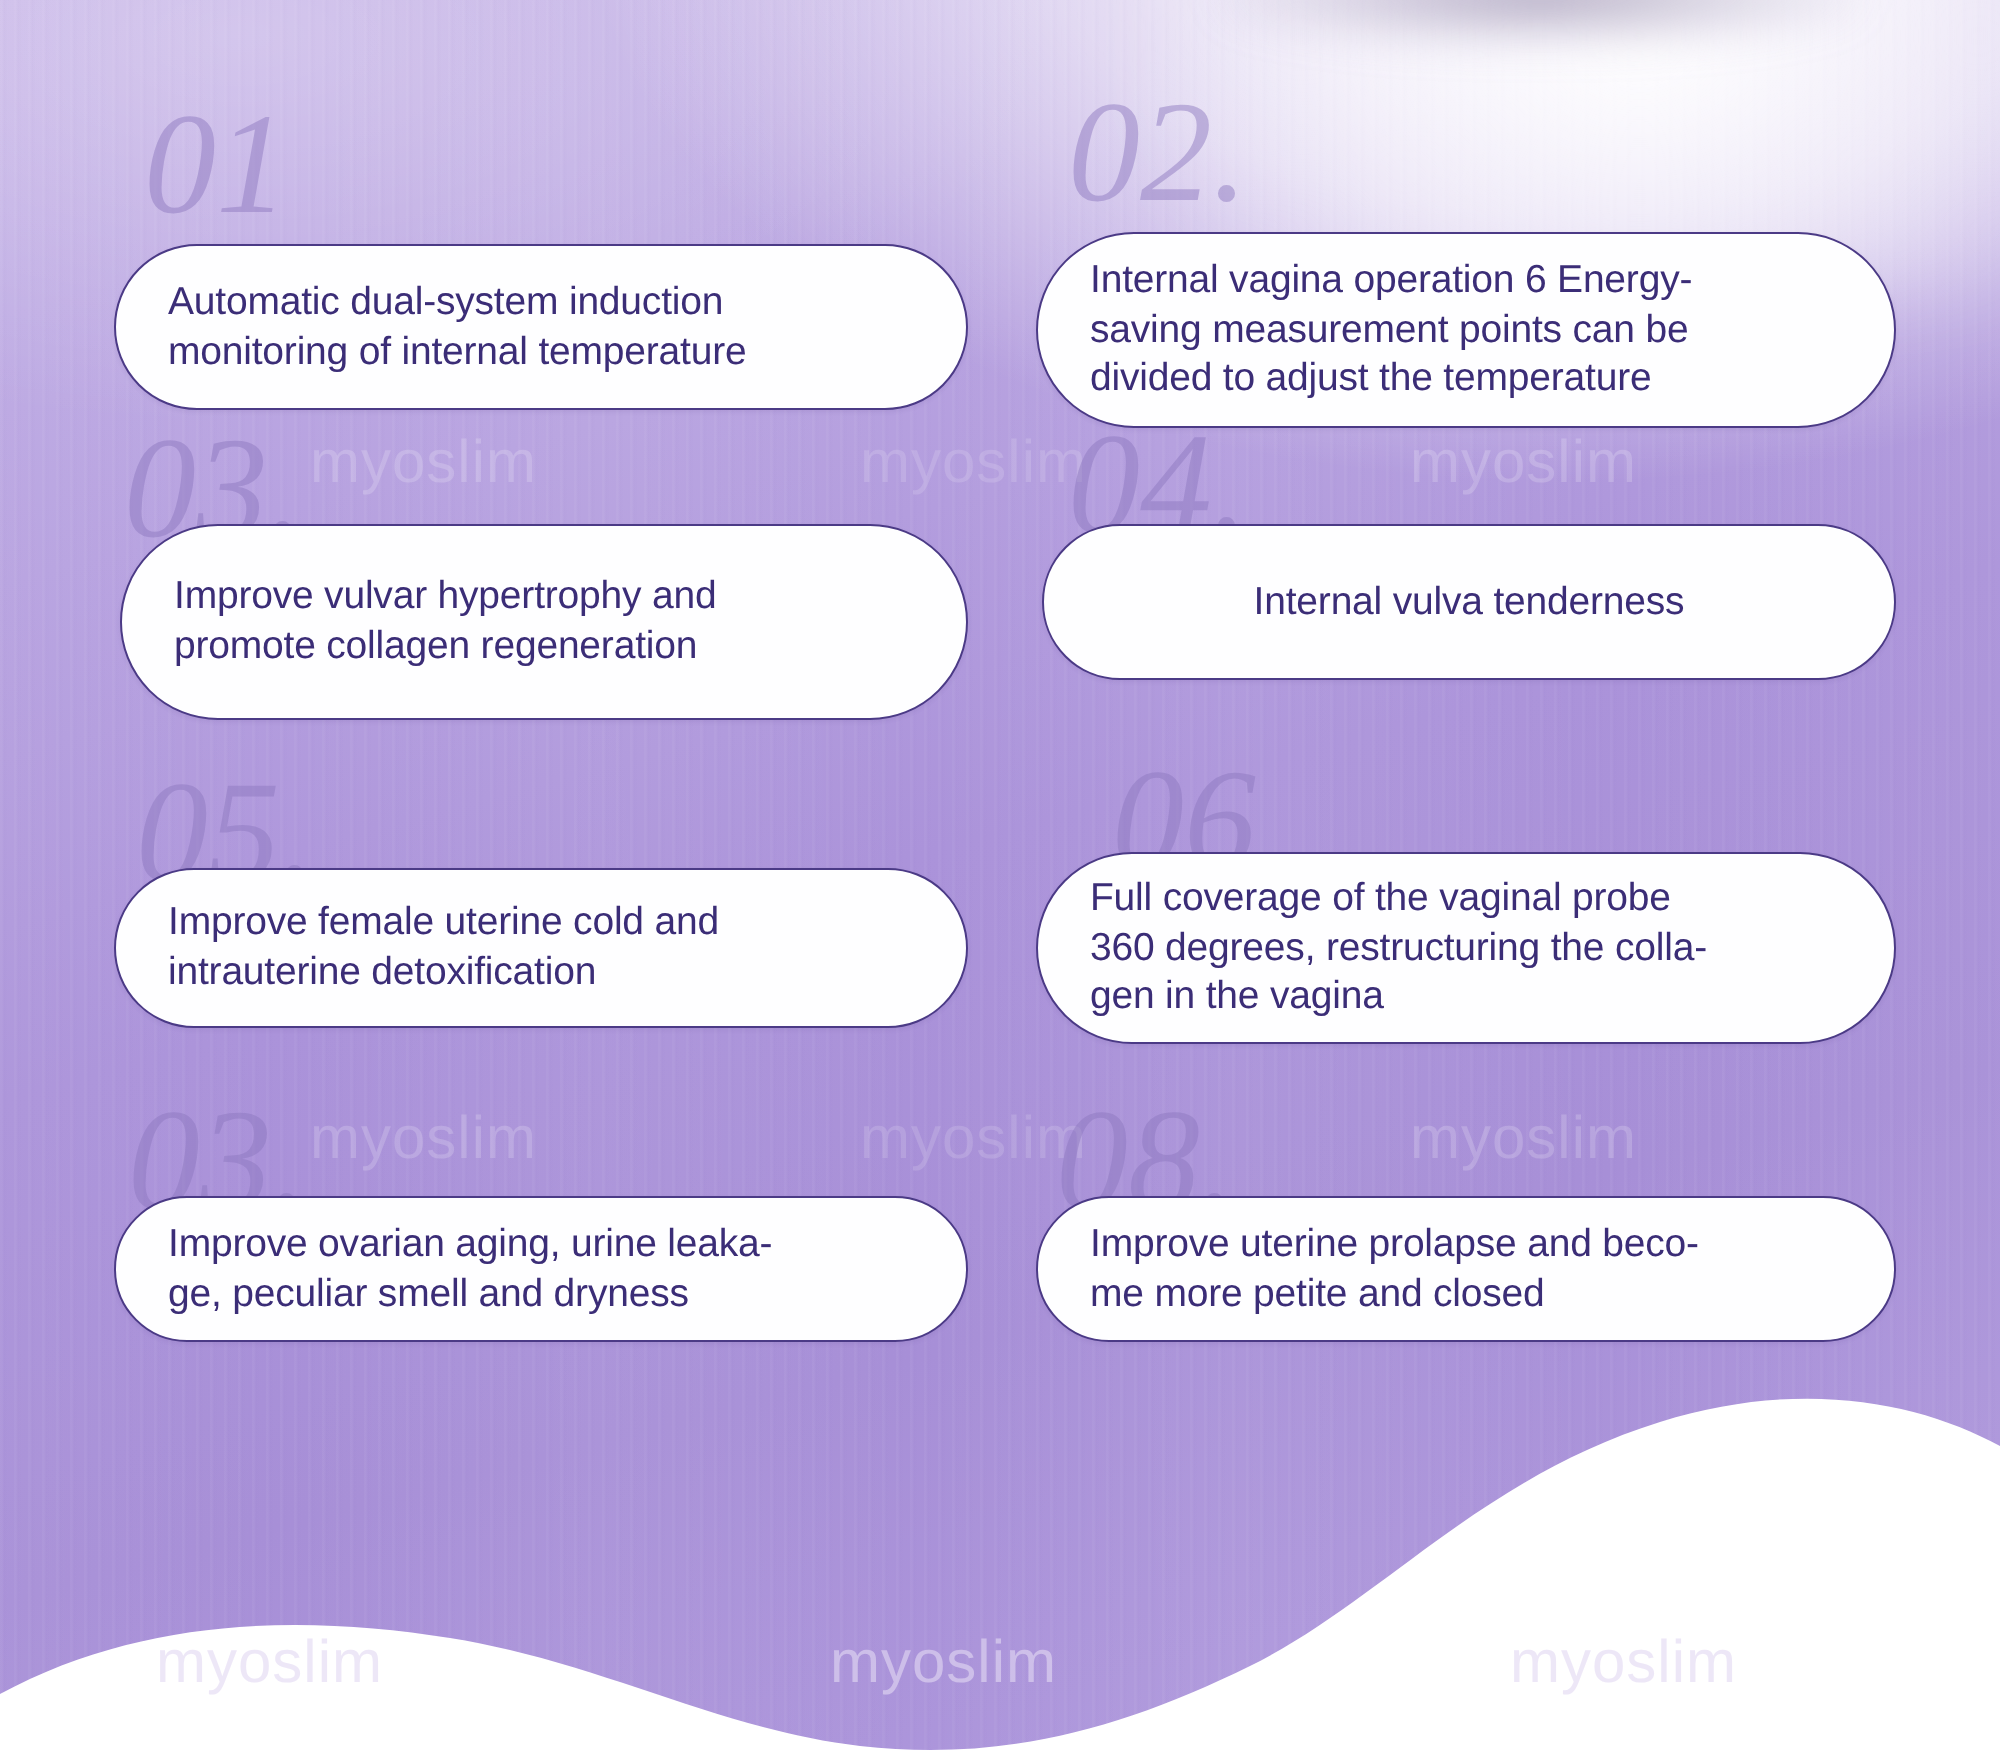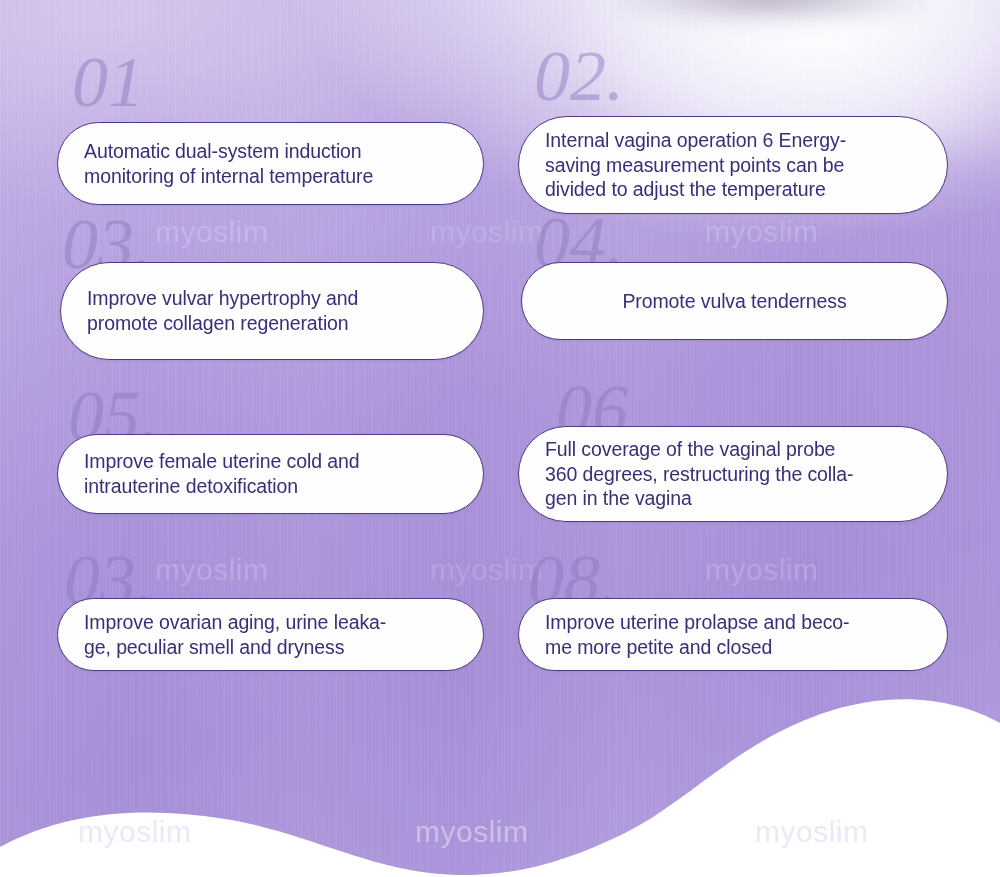--- a/index.html
+++ b/index.html
@@ -199,21 +199,21 @@
   <div class="card" id="card-2">
     <span class="card-text">Internal vagina operation 6 Energy-
 saving measurement points can be
 divided to adjust the temperature</span>
   </div>
   <div class="card" id="card-3">
     <span class="card-text">Improve vulvar hypertrophy and
 promote collagen regeneration</span>
   </div>
   <div class="card" id="card-4">
-    <span class="card-text center">Promote vulva tenderness</span>
+    <span class="card-text center">Internal vulva tenderness</span>
   </div>
   <div class="card" id="card-5">
     <span class="card-text">Improve female uterine cold and
 intrauterine detoxification</span>
   </div>
   <div class="card" id="card-6">
     <span class="card-text">Full coverage of the vaginal probe
 360 degrees, restructuring the colla-
 gen in the vagina</span>
   </div>

